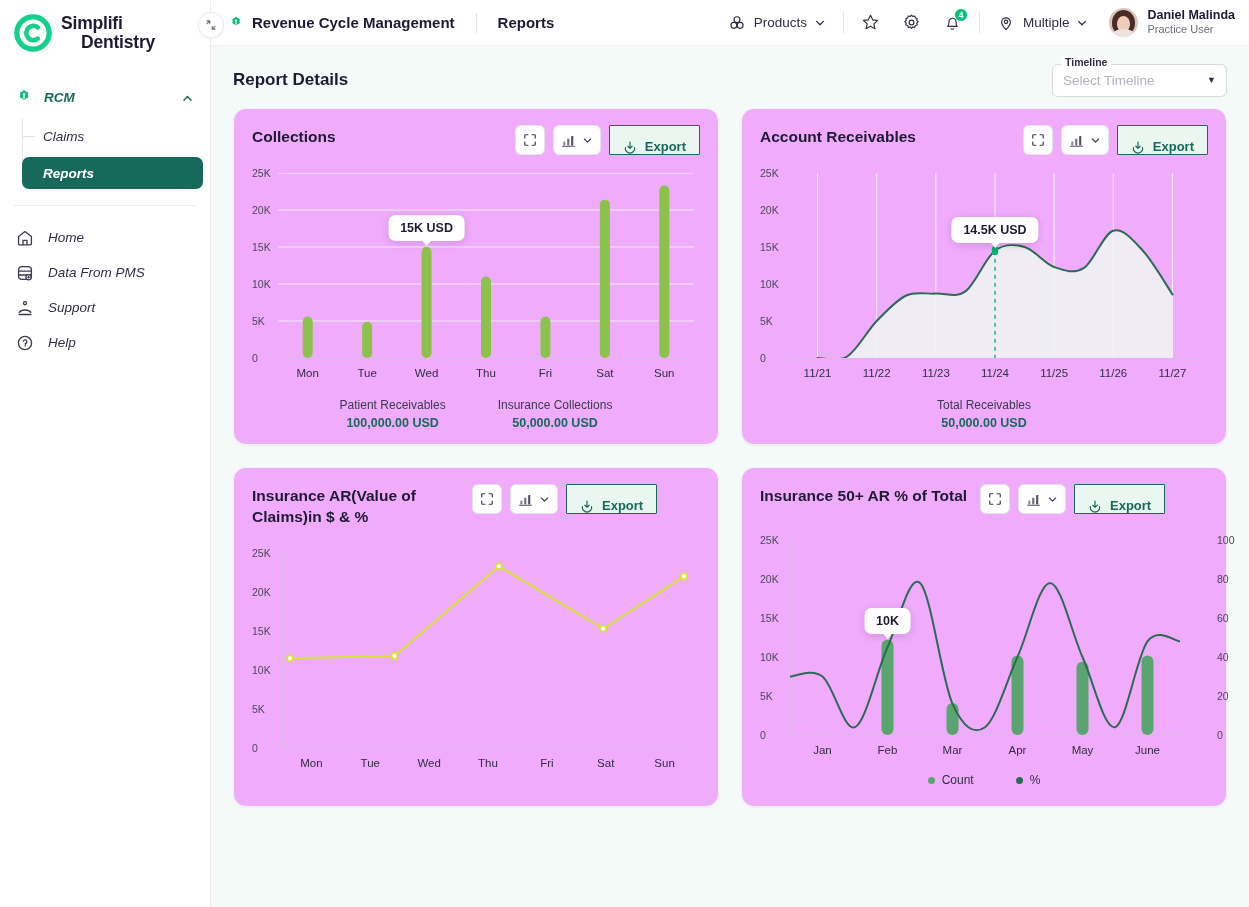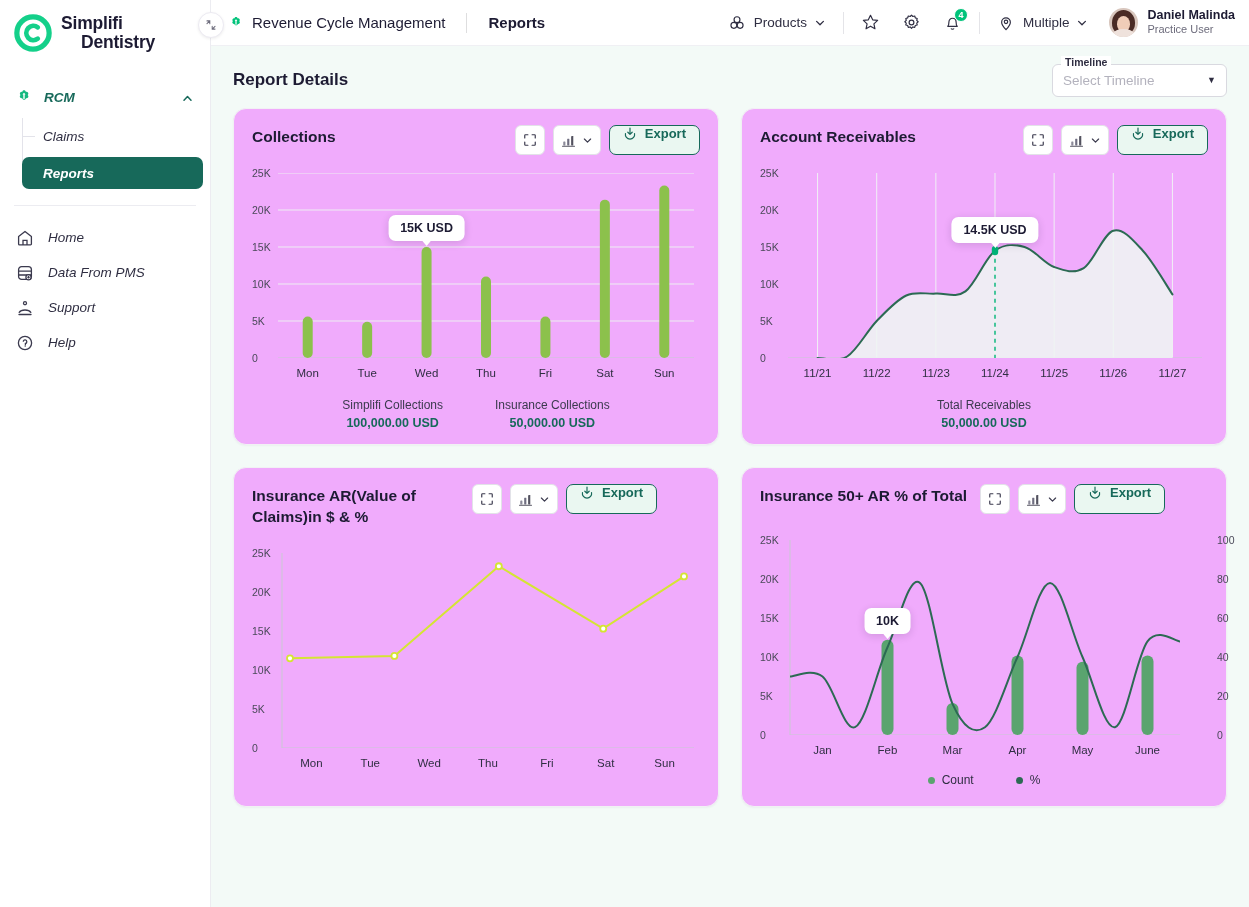--- a/index.html
+++ b/index.html
@@ -72,21 +72,21 @@
 
   
   .right { flex:1; display:flex; flex-direction:column; min-width:0; position:relative; }
 
   .topbar{
     height: 46px; background:#fff; display:flex; align-items:center;
     padding: 0 14px 0 18px; border-bottom:1px solid #f0f0f4; flex:0 0 46px;
   }
   .tb-left{ display:flex; align-items:center; gap:9px; }
   .tb-dot{ width:14px;height:14px;flex:0 0 14px; }
-  .tb-title{ font-size:15px; font-weight:400; color:#1d1b33; }
+  .tb-title{ font-size:15px; font-weight:700; color:#1d1b33; }
   .tb-sep{ width:1px; height:20px; background:#dededf; margin:0 12px; }
   .tb-sub{ font-size:15px; font-weight:700; color:#1d1b33; }
   .tb-right{ margin-left:auto; display:flex; align-items:center; gap:0; }
   .tb-chip{ display:flex; align-items:center; gap:7px; padding:0 11px; cursor:pointer; font-size:13.5px; color:#2f2e42; }
   .tb-ico{ width:19px;height:19px; display:flex;align-items:center;justify-content:center; color:#2f2e42;}
   .tb-iconbtn{ padding:0 11px; cursor:pointer; display:flex; align-items:center; position:relative;}
   .badge{
     position:absolute; top:-5px; right:5px; min-width:14px;height:14px;
     background:#00c37a; color:#fff; border-radius:50%; font-size:9px;
     display:flex;align-items:center;justify-content:center; font-weight:700;
@@ -136,23 +136,23 @@
   .card-tools{ display:flex; align-items:center; gap:8px; flex:0 0 auto; }
   .tool-btn{
     width:30px;height:30px;border:1px solid #e2e2e8;border-radius:6px;background:#fff;
     display:flex;align-items:center;justify-content:center;cursor:pointer; color:#3b3a4e;
   }
   .tool-sel{
     height:30px; padding:0 7px; border:1px solid #e2e2e8;border-radius:6px;background:#fff;
     display:flex;align-items:center;gap:6px;cursor:pointer;color:#3b3a4e;
   }
   .btn-export{
-    height:30px; padding:0 13px; border:1px solid #17695a; border-radius:7px;
+    height:30px; padding:0 13px; border:1px solid #17695a; border-radius:1px;
     background:#eaf7f1; color:#17695a; font-size:13px; font-weight:700;
-    display:flex;align-items:flex-start;gap:8px;cursor:pointer;
+    display:flex;align-items:flex-end;gap:8px;cursor:pointer;
   }
 
   .plot{ position:relative; margin-top:18px; }
   .ylab{
     position:absolute; right:100%; margin-right:8px; transform:translateY(-50%);
     font-size:10.5px; color:#4a4959; white-space:nowrap;
   }
   .ylab.right{ right:auto; left:100%; margin-right:0; margin-left:9px; }
   .xlab{
     position:absolute; top:100%; margin-top:9px; transform:translateX(-50%);
@@ -423,21 +423,21 @@
                 <rect x="50.714285714285715" y="143.56" width="10" height="41.44" rx="5" fill="#8cc14c"></rect>
                 <rect x="110.14285714285714" y="148.74" width="10" height="36.26" rx="5" fill="#8cc14c"></rect>
                 <rect x="169.57142857142858" y="74" width="10" height="111" rx="5" fill="#8cc14c"></rect>
                 <rect x="229" y="103.6" width="10" height="81.4" rx="5" fill="#8cc14c"></rect>
                 <rect x="288.42857142857144" y="143.56" width="10" height="41.44" rx="5" fill="#8cc14c"></rect>
                 <rect x="347.8571428571429" y="26.640000000000015" width="10" height="158.35999999999999" rx="5" fill="#8cc14c"></rect>
                 <rect x="407.2857142857143" y="12.579999999999984" width="10" height="172.42000000000002" rx="5" fill="#8cc14c"></rect>
               </svg><span class="ylab" style="top: 185px; left: 0px;">0</span><span class="ylab" style="top: 148px; left: 0px;">5K</span><span class="ylab" style="top: 111px; left: 0px;">10K</span><span class="ylab" style="top: 74px; left: 0px;">15K</span><span class="ylab" style="top: 37px; left: 0px;">20K</span><span class="ylab" style="top: 0px; left: 0px;">25K</span><span class="xlab" style="left: 55.7143px;">Mon</span><span class="xlab" style="left: 115.143px;">Tue</span><span class="xlab" style="left: 174.571px;">Wed</span><span class="xlab" style="left: 234px;">Thu</span><span class="xlab" style="left: 293.429px;">Fri</span><span class="xlab" style="left: 352.857px;">Sat</span><span class="xlab" style="left: 412.286px;">Sun</span><div class="tip" style="left: 174.571px; top: 68px;">15K USD</div></div>
           <div class="card-foot">
             <div class="foot-item">
-              <div class="foot-k">Simplifi Collections</div>
+              <div class="foot-k">Patient Receivables</div>
               <div class="foot-v">100,000.00 USD</div>
             </div>
             <div class="foot-item">
               <div class="foot-k">Insurance Collections</div>
               <div class="foot-v">50,000.00 USD</div>
             </div>
           </div>
         </section>
 
         <section class="card">

